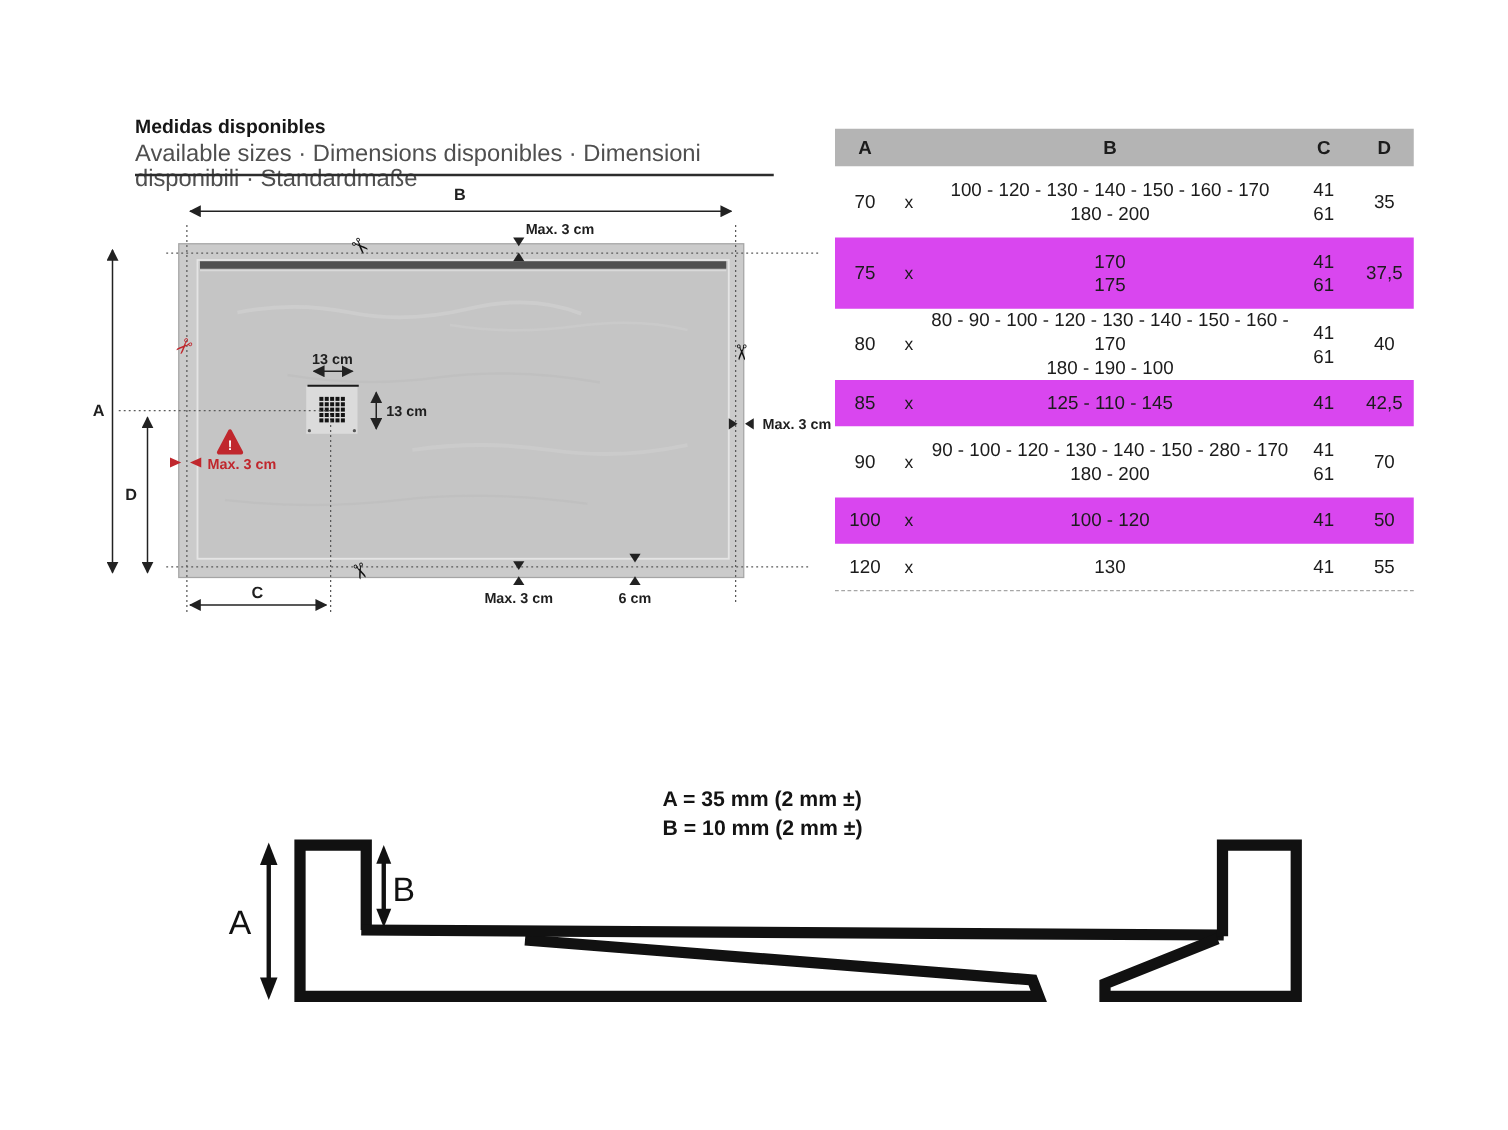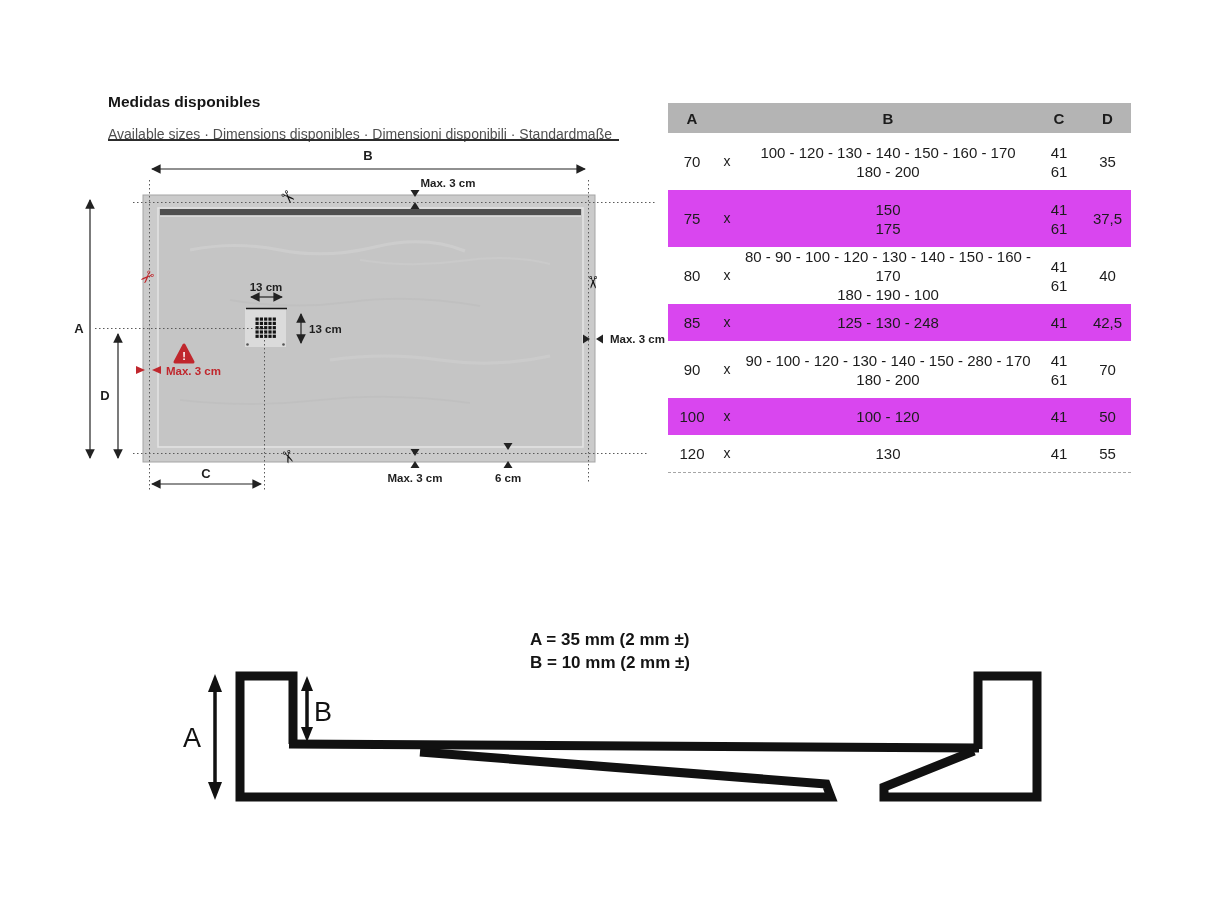--- a/index.html
+++ b/index.html
@@ -1,21 +1,21 @@
 <!DOCTYPE html>
 <html><head>
 <meta charset="utf-8">
 <style>
   html,body{margin:0;padding:0;background:#fff;}
   #page{position:relative;width:1206px;height:904px;background:#ffffff;overflow:hidden;
         font-family:"Liberation Sans","DejaVu Sans",sans-serif;color:#1c1c1c;}
   
   #title-block{position:absolute;left:108px;top:92px;width:540px;}
   #title-block .title{font-size:15.5px;font-weight:bold;color:#161616;line-height:20px;}
-  #title-block .subtitle{font-size:14px;color:#4f4f4f;line-height:20px;margin-top:12px;}
+  #title-block .subtitle{font-size:19px;color:#4f4f4f;line-height:20px;margin-top:2px;}
   #title-rule{position:absolute;left:108px;top:139px;width:511px;border-top:2px solid #2c2c2c;}
   
   #tray-svg{position:absolute;left:60px;top:145px;}
   #profile-svg{position:absolute;left:180px;top:613px;}
   
   #size-table{position:absolute;left:668px;top:103px;width:463px;font-size:15px;}
   .trow{display:grid;grid-template-columns:40px 30px 1fr 50px 47px;align-items:center;padding-left:4px;box-sizing:border-box;}
   .thead{height:30px;background:#b4b4b4;font-weight:bold;}
   .thead .tcell{text-align:center;}
   .tbody .trow{min-height:37px;}
@@ -180,21 +180,21 @@
           </div>
         </div>
         <div class="trow shaded two-line">
           <div class="tcell cell-a">
             <div class="ln">75</div>
           </div>
           <div class="tcell cell-x">
             <div class="ln">x</div>
           </div>
           <div class="tcell cell-b">
-            <div class="ln">150</div>
+            <div class="ln">170</div>
             <div class="ln">175</div>
           </div>
           <div class="tcell cell-c">
             <div class="ln">41</div>
             <div class="ln">61</div>
           </div>
           <div class="tcell cell-d">
             <div class="ln">37,5</div>
           </div>
         </div>
@@ -218,21 +218,21 @@
           </div>
         </div>
         <div class="trow shaded">
           <div class="tcell cell-a">
             <div class="ln">85</div>
           </div>
           <div class="tcell cell-x">
             <div class="ln">x</div>
           </div>
           <div class="tcell cell-b">
-            <div class="ln">125 - 130 - 248</div>
+            <div class="ln">125 - 110 - 145</div>
           </div>
           <div class="tcell cell-c">
             <div class="ln">41</div>
           </div>
           <div class="tcell cell-d">
             <div class="ln">42,5</div>
           </div>
         </div>
         <div class="trow two-line">
           <div class="tcell cell-a">

